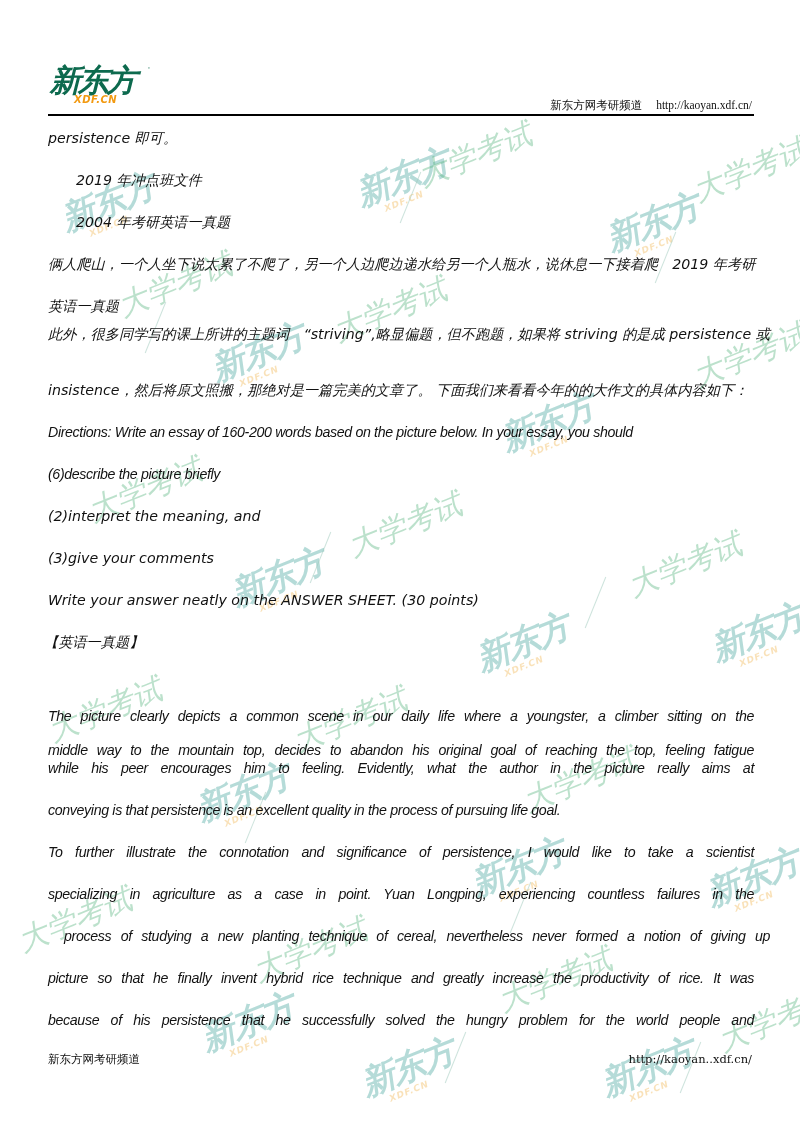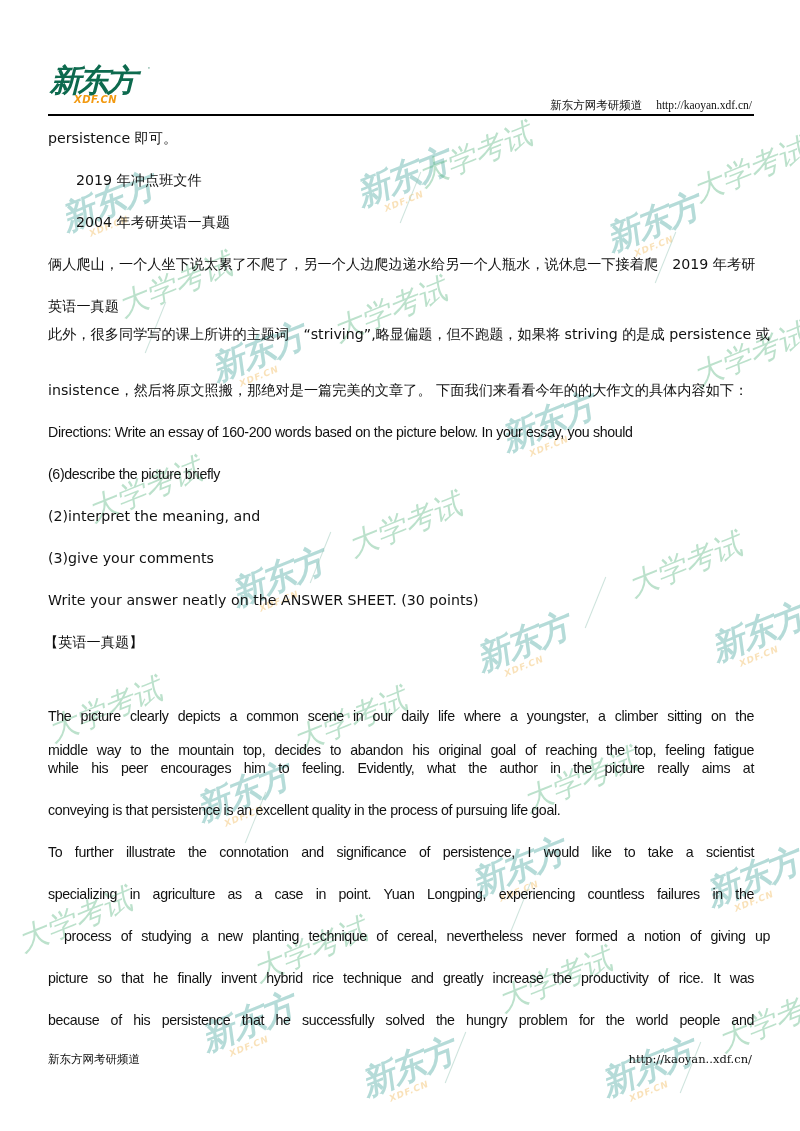--- a/index.html
+++ b/index.html
@@ -15,21 +15,21 @@
     .header { position: absolute; left: 48px; top: 60px; width: 704px; height: 56px; z-index: 2; }
     .logo { position: absolute; left: 2px; top: 4px; }
     .logo-cn { font-family: "DejaVu Sans", sans-serif; font-weight: bold; font-style: italic; font-size: 31px; color: #0d6a4e; letter-spacing: -3px; line-height: 32px; }
     .logo-en { font-family: "DejaVu Sans", sans-serif; font-weight: bold; font-style: italic; font-size: 10px; color: #f29a12; margin-left: 24px; margin-top: -2px; letter-spacing: 0.5px; }
     .logo-mark { position: absolute; left: 98px; top: 2px; font-size: 7px; color: #0d6a4e; }
     .header-right { position: absolute; right: 0; top: 38px; font-family: Liberation Serif, serif; font-size: 11.5px; color: #111; }
     .header-right .gap { display:inline-block; width: 14px; }
     .header-rule { position: absolute; left: 48px; top: 114px; width: 706px; height: 2px; background: #000; z-index: 2; }
 
     .content { position: absolute; left: 48px; top: 128px; width: 706px; z-index: 2; font-size: 14.2px; }
-    .line { position: absolute; left: 0; white-space: nowrap; line-height: 20px; }
+    .line { position: absolute; left: 0; white-space: nowrap; line-height: 20px; font-style: italic; }
     .just { text-align: justify; text-align-last: justify; width: 706px; white-space: normal; }
     .ind { left: 28px; }
     .cond { font-family: "Liberation Sans Narrow", "Liberation Sans", sans-serif; letter-spacing: -0.35px; }
 
     .footer-left { position: absolute; left: 48px; top: 1052px; font-family: "DejaVu Serif", serif; font-size: 11.5px; z-index: 2; }
     .footer-right { position: absolute; right: 48px; top: 1052px; font-family: "DejaVu Serif", serif; font-size: 11.5px; z-index: 2; }
   </style>
 </head>
 <body>
 

